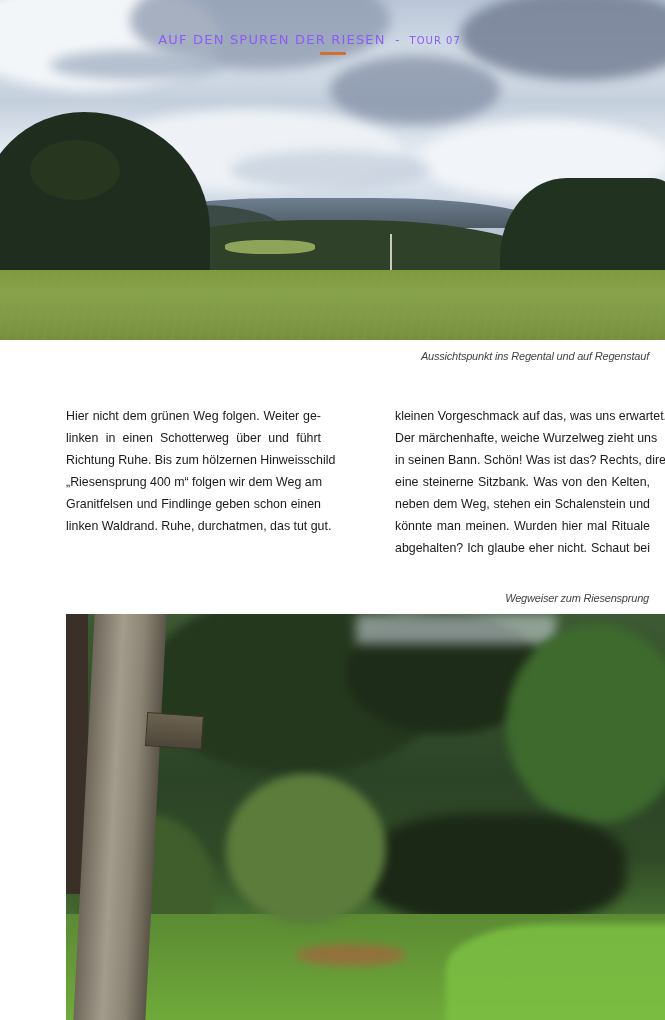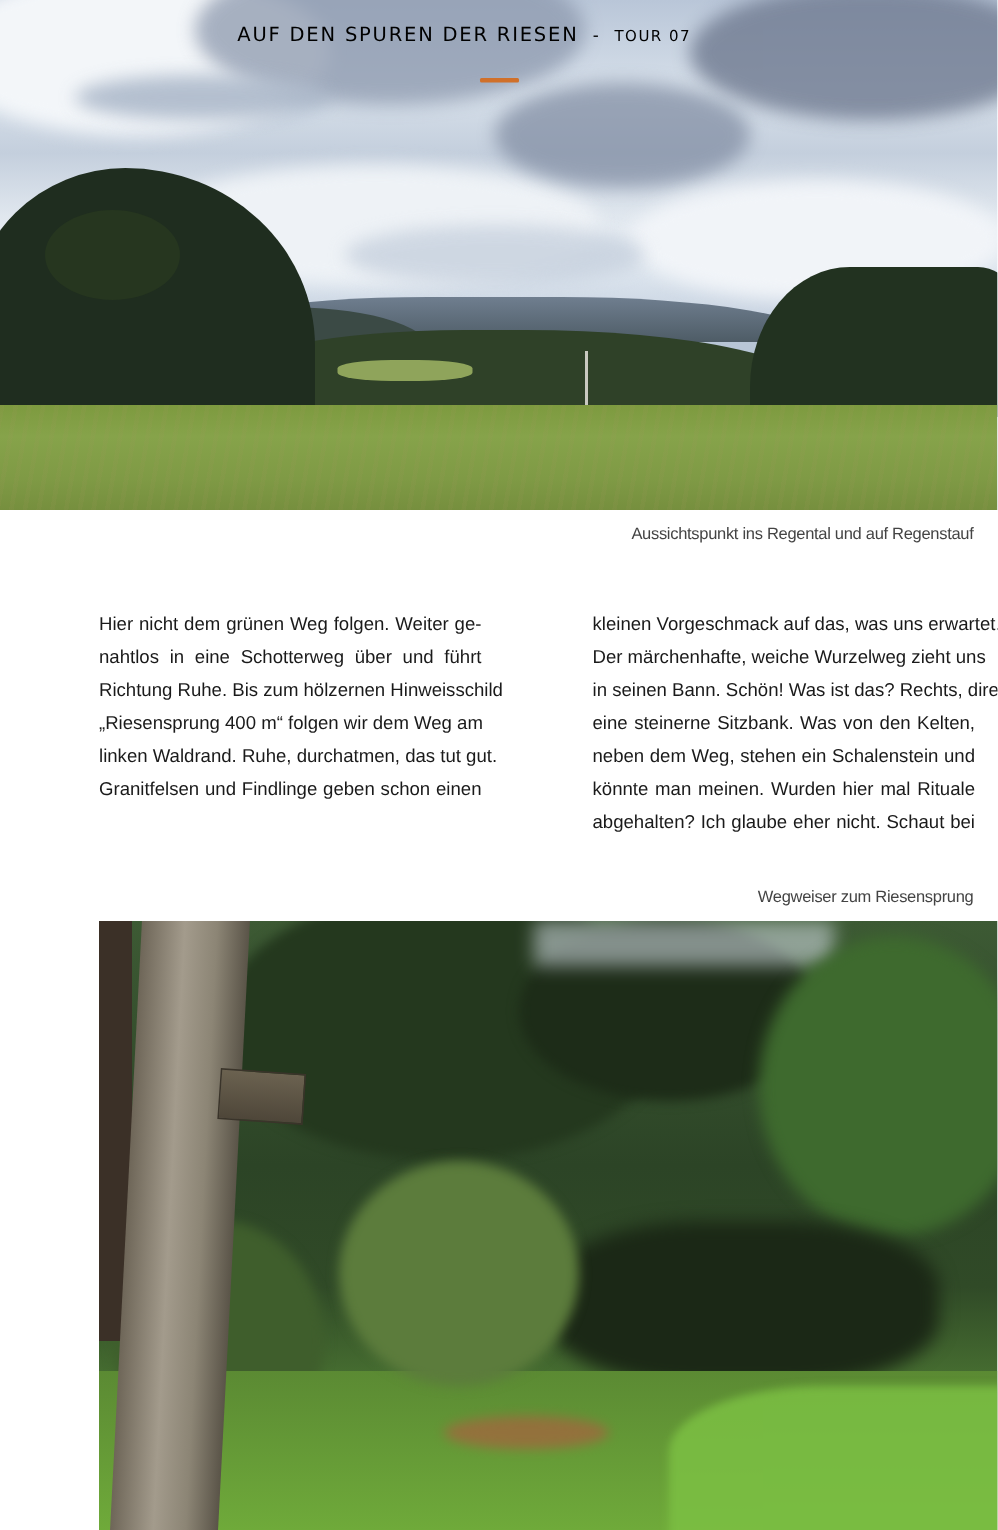--- a/index.html
+++ b/index.html
@@ -31,32 +31,32 @@
     .field {
       position:absolute; left:0; top:270px; width:665px; height:70px;
       background: linear-gradient(180deg,#7d9a3f 0%, #86a34a 30%, #7f9a45 70%, #768f3e 100%);
     }
     .field-noise { position:absolute; left:0; top:270px; width:665px; height:70px;
       background: repeating-linear-gradient(100deg, rgba(160,150,90,.12) 0 3px, rgba(0,0,0,0) 3px 9px);
     }
 
     
     .running-header {
-      position:absolute; left:0; top:14px; width:619px; text-align:center;
-      color:#000000; letter-spacing:1px;
+      position:absolute; left:0; top:30px; width:619px; text-align:center;
+      color:#8b5cf6; letter-spacing:1px;
     }
     .running-header .title { font-family:"DejaVu Sans", sans-serif; font-size:13px; font-weight:normal; text-transform:uppercase; letter-spacing:1.2px; }
     .running-header .sep { font-size:12px; margin:0 4px; }
     .running-header .tour { font-family:"DejaVu Sans", sans-serif; font-size:10px; text-transform:uppercase; letter-spacing:1px; }
     .header-rule { position:absolute; left:320px; top:52px; width:26px; height:3px; background:#d0702a; border-radius:1px; }
 
     
     .caption {
       position:absolute; right:16px; font-family:"Liberation Sans", sans-serif;
-      font-size:11px; color:#444; letter-spacing:-.2px;
+      font-style:italic; font-size:11px; color:#444; letter-spacing:-.2px;
     }
     .caption-1 { top:350px; }
     .caption-2 { top:592px; }
 
     
     .body-text {
       position:absolute; top:405px; left:66px; width:584px;
       display:flex; justify-content:space-between;
       font-family:"Liberation Sans", sans-serif; font-size:12.4px; line-height:22px; color:#1a1a1a;
     }
@@ -112,25 +112,25 @@
   <span class="sep">-</span>
   <span class="tour">Tour 07</span>
 </div>
 <div class="header-rule"></div>
 
 <div class="caption caption-1">Aussichtspunkt ins Regental und auf Regenstauf</div>
 
 <div class="body-text">
   <div class="col">
     <span class="line">Hier nicht dem grünen Weg folgen. Weiter ge-</span>
-    <span class="line">nahtlos in eine Schotterweg über und führt</span>
+    <span class="line">linken in einen Schotterweg über und führt</span>
     <span class="line">Richtung Ruhe. Bis zum hölzernen Hinweisschild</span>
     <span class="line">„Riesensprung 400 m“ folgen wir dem Weg am</span>
+    <span class="line">Granitfelsen und Findlinge geben schon einen</span>
     <span class="line">linken Waldrand. Ruhe, durchatmen, das tut gut.</span>
-    <span class="line">Granitfelsen und Findlinge geben schon einen</span>
   </div>
   <div class="col">
     <span class="line">kleinen Vorgeschmack auf das, was uns erwartet.</span>
     <span class="line">Der märchenhafte, weiche Wurzelweg zieht uns</span>
     <span class="line">in seinen Bann. Schön! Was ist das? Rechts, direkt</span>
     <span class="line">eine steinerne Sitzbank. Was von den Kelten,</span>
     <span class="line">neben dem Weg, stehen ein Schalenstein und</span>
     <span class="line">könnte man meinen. Wurden hier mal Rituale</span>
     <span class="line">abgehalten? Ich glaube eher nicht. Schaut bei</span>
   </div>

